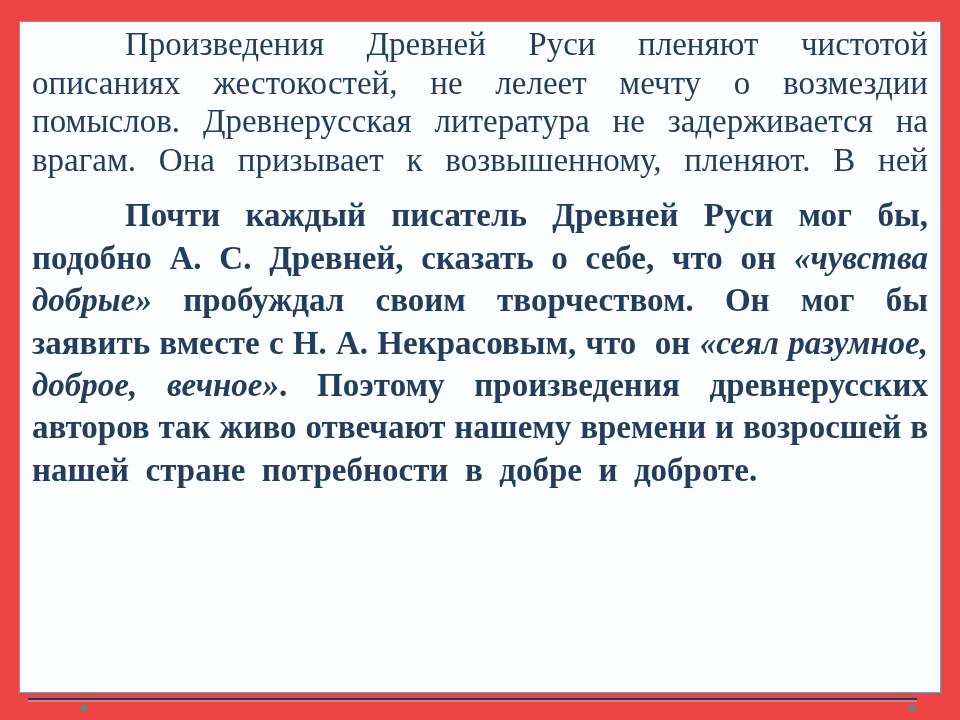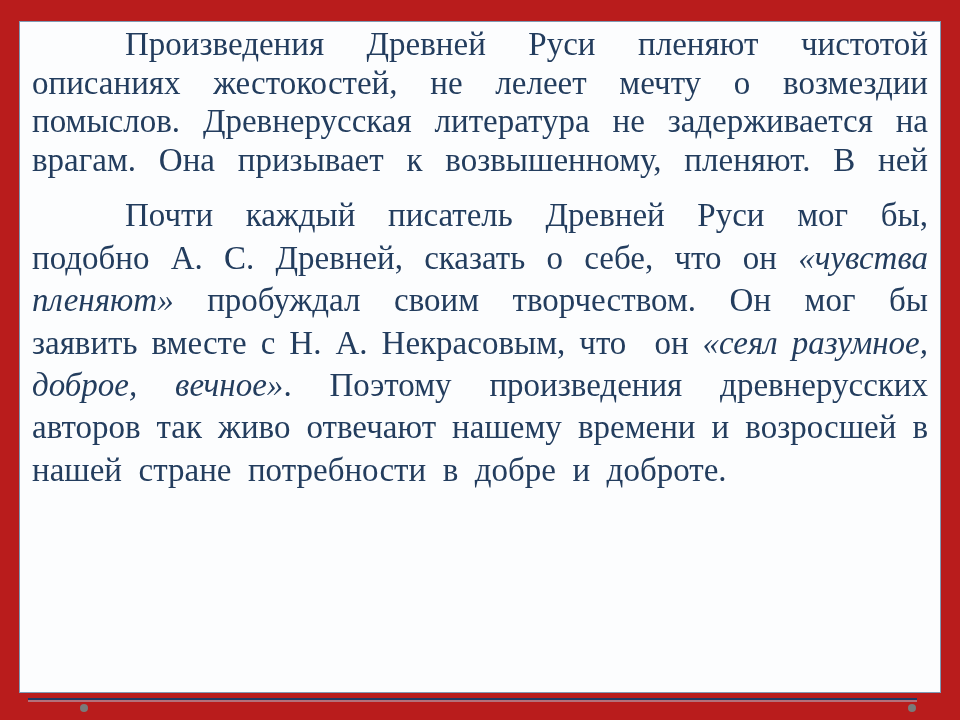--- a/index.html
+++ b/index.html
@@ -8,42 +8,42 @@
     background: #ffffff;
     width: 960px;
     height: 720px;
     overflow: hidden;
     font-family: "Liberation Serif", "DejaVu Serif", serif;
   }
   .slide {
     position: relative;
     width: 960px;
     height: 720px;
-    background: #b91c1c;
+    background: #ef4444;
   }
   .text-frame {
     position: absolute;
     left: 19px;
     top: 21px;
     width: 922px;
     height: 672px;
     box-sizing: border-box;
     border: 1.5px solid #7f9bb5;
     background: #fcfdfe;
   }
   .text-body {
     position: absolute;
     left: 0; right: 0; top: 0; bottom: 0;
     padding: 3px 12px 0 12px;
     color: #233d5e;
     font-size: 33px;
   }
   .para { margin: 0; }
   .para-1 { line-height: 38.6px; margin-bottom: 15px; }
-  .para-2 { line-height: 42.4px; }
+  .para-2 { line-height: 42.4px; font-weight: bold; }
   .line {
     text-align: justify;
     text-align-last: justify;
     white-space: pre-wrap;
   }
   .line.first { text-indent: 93px; }
   .line.last { text-align-last: left; }
   .it { font-style: italic; }
   .dot {
     position: absolute;
@@ -74,21 +74,21 @@
     <div class="text-body">
         <div class="para para-1">
           <div class="line first"><span class="rg">Произведения Древней Руси пленяют чистотой</span></div>
           <div class="line"><span class="rg">описаниях жестокостей, не лелеет мечту о возмездии</span></div>
           <div class="line"><span class="rg">помыслов. Древнерусская литература не задерживается на</span></div>
           <div class="line"><span class="rg">врагам. Она призывает к возвышенному, пленяют. В ней</span></div>
         </div>
         <div class="para para-2">
           <div class="line first"><span class="rg">Почти каждый писатель Древней Руси мог бы,</span></div>
           <div class="line"><span class="rg">подобно А. С. Древней, сказать о себе, что он </span><span class="it">«чувства</span></div>
-          <div class="line"><span class="it">пленяют»</span><span class="rg"> пробуждал своим творчеством. Он мог бы</span></div>
+          <div class="line"><span class="it">добрые»</span><span class="rg"> пробуждал своим творчеством. Он мог бы</span></div>
           <div class="line"><span class="rg">заявить вместе с Н. А. Некрасовым, что&nbsp; он </span><span class="it">«сеял разумное,</span></div>
           <div class="line"><span class="it">доброе, вечное»</span><span class="rg">. Поэтому произведения древнерусских</span></div>
           <div class="line"><span class="rg">авторов так живо отвечают нашему времени и возросшей в</span></div>
           <div class="line last"><span class="rg">нашей&nbsp; стране&nbsp; потребности&nbsp; в&nbsp; добре&nbsp; и&nbsp; доброте.</span></div>
         </div>
       </div>
     <span class="dot dot-left"></span>
     <span class="dot dot-right"></span>
   </div>
 

